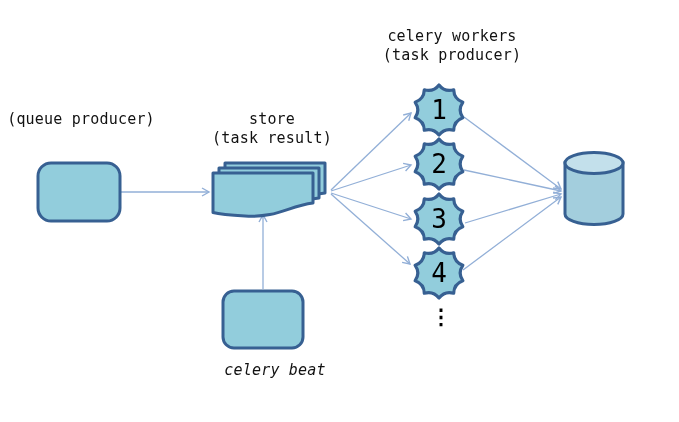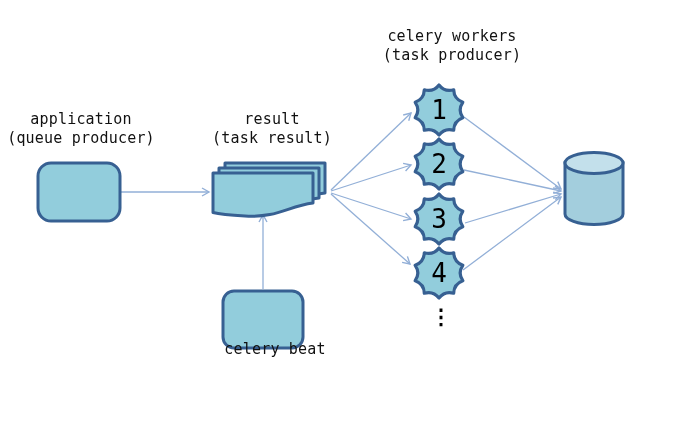--- a/index.html
+++ b/index.html
@@ -95,36 +95,35 @@
 
     <g>
       <path class="cyl-body" d="M565,163 L565,214 A29,10.5 0 0,0 623,214 L623,163 Z"></path>
       <ellipse class="cyl-top" cx="594" cy="163" rx="29" ry="10.5"></ellipse>
     </g>
 
     <rect class="shape" x="223" y="291" width="80" height="57" rx="11" ry="11"></rect>
   </svg>
 
   <div class="label" style="left:81px;top:110px;">
-    <div>application</div>
     <div>(queue producer)</div>
   </div>
 
   <div class="label" style="left:272px;top:110px;">
-    <div>result</div>
+    <div>store</div>
     <div>(task result)</div>
   </div>
 
   <div class="label" style="left:424px;top:27px;margin-left:28px;">
     <div>celery workers</div>
     <div>(task producer)</div>
   </div>
 
 
-  <div class="label" style="left:275px;top:340px;">
+  <div class="label" style="left:275px;top:361px;font-style:italic;">
     <div>celery beat</div>
   </div>
 
   <div class="worker-num" style="left:414px;top:85px;">1</div>
   <div class="worker-num" style="left:414px;top:139px;">2</div>
   <div class="worker-num" style="left:414px;top:194px;">3</div>
   <div class="worker-num" style="left:414px;top:248px;">4</div>
 
   <div class="more-dots" style="left:441px;top:307px;">⋮</div>
 

